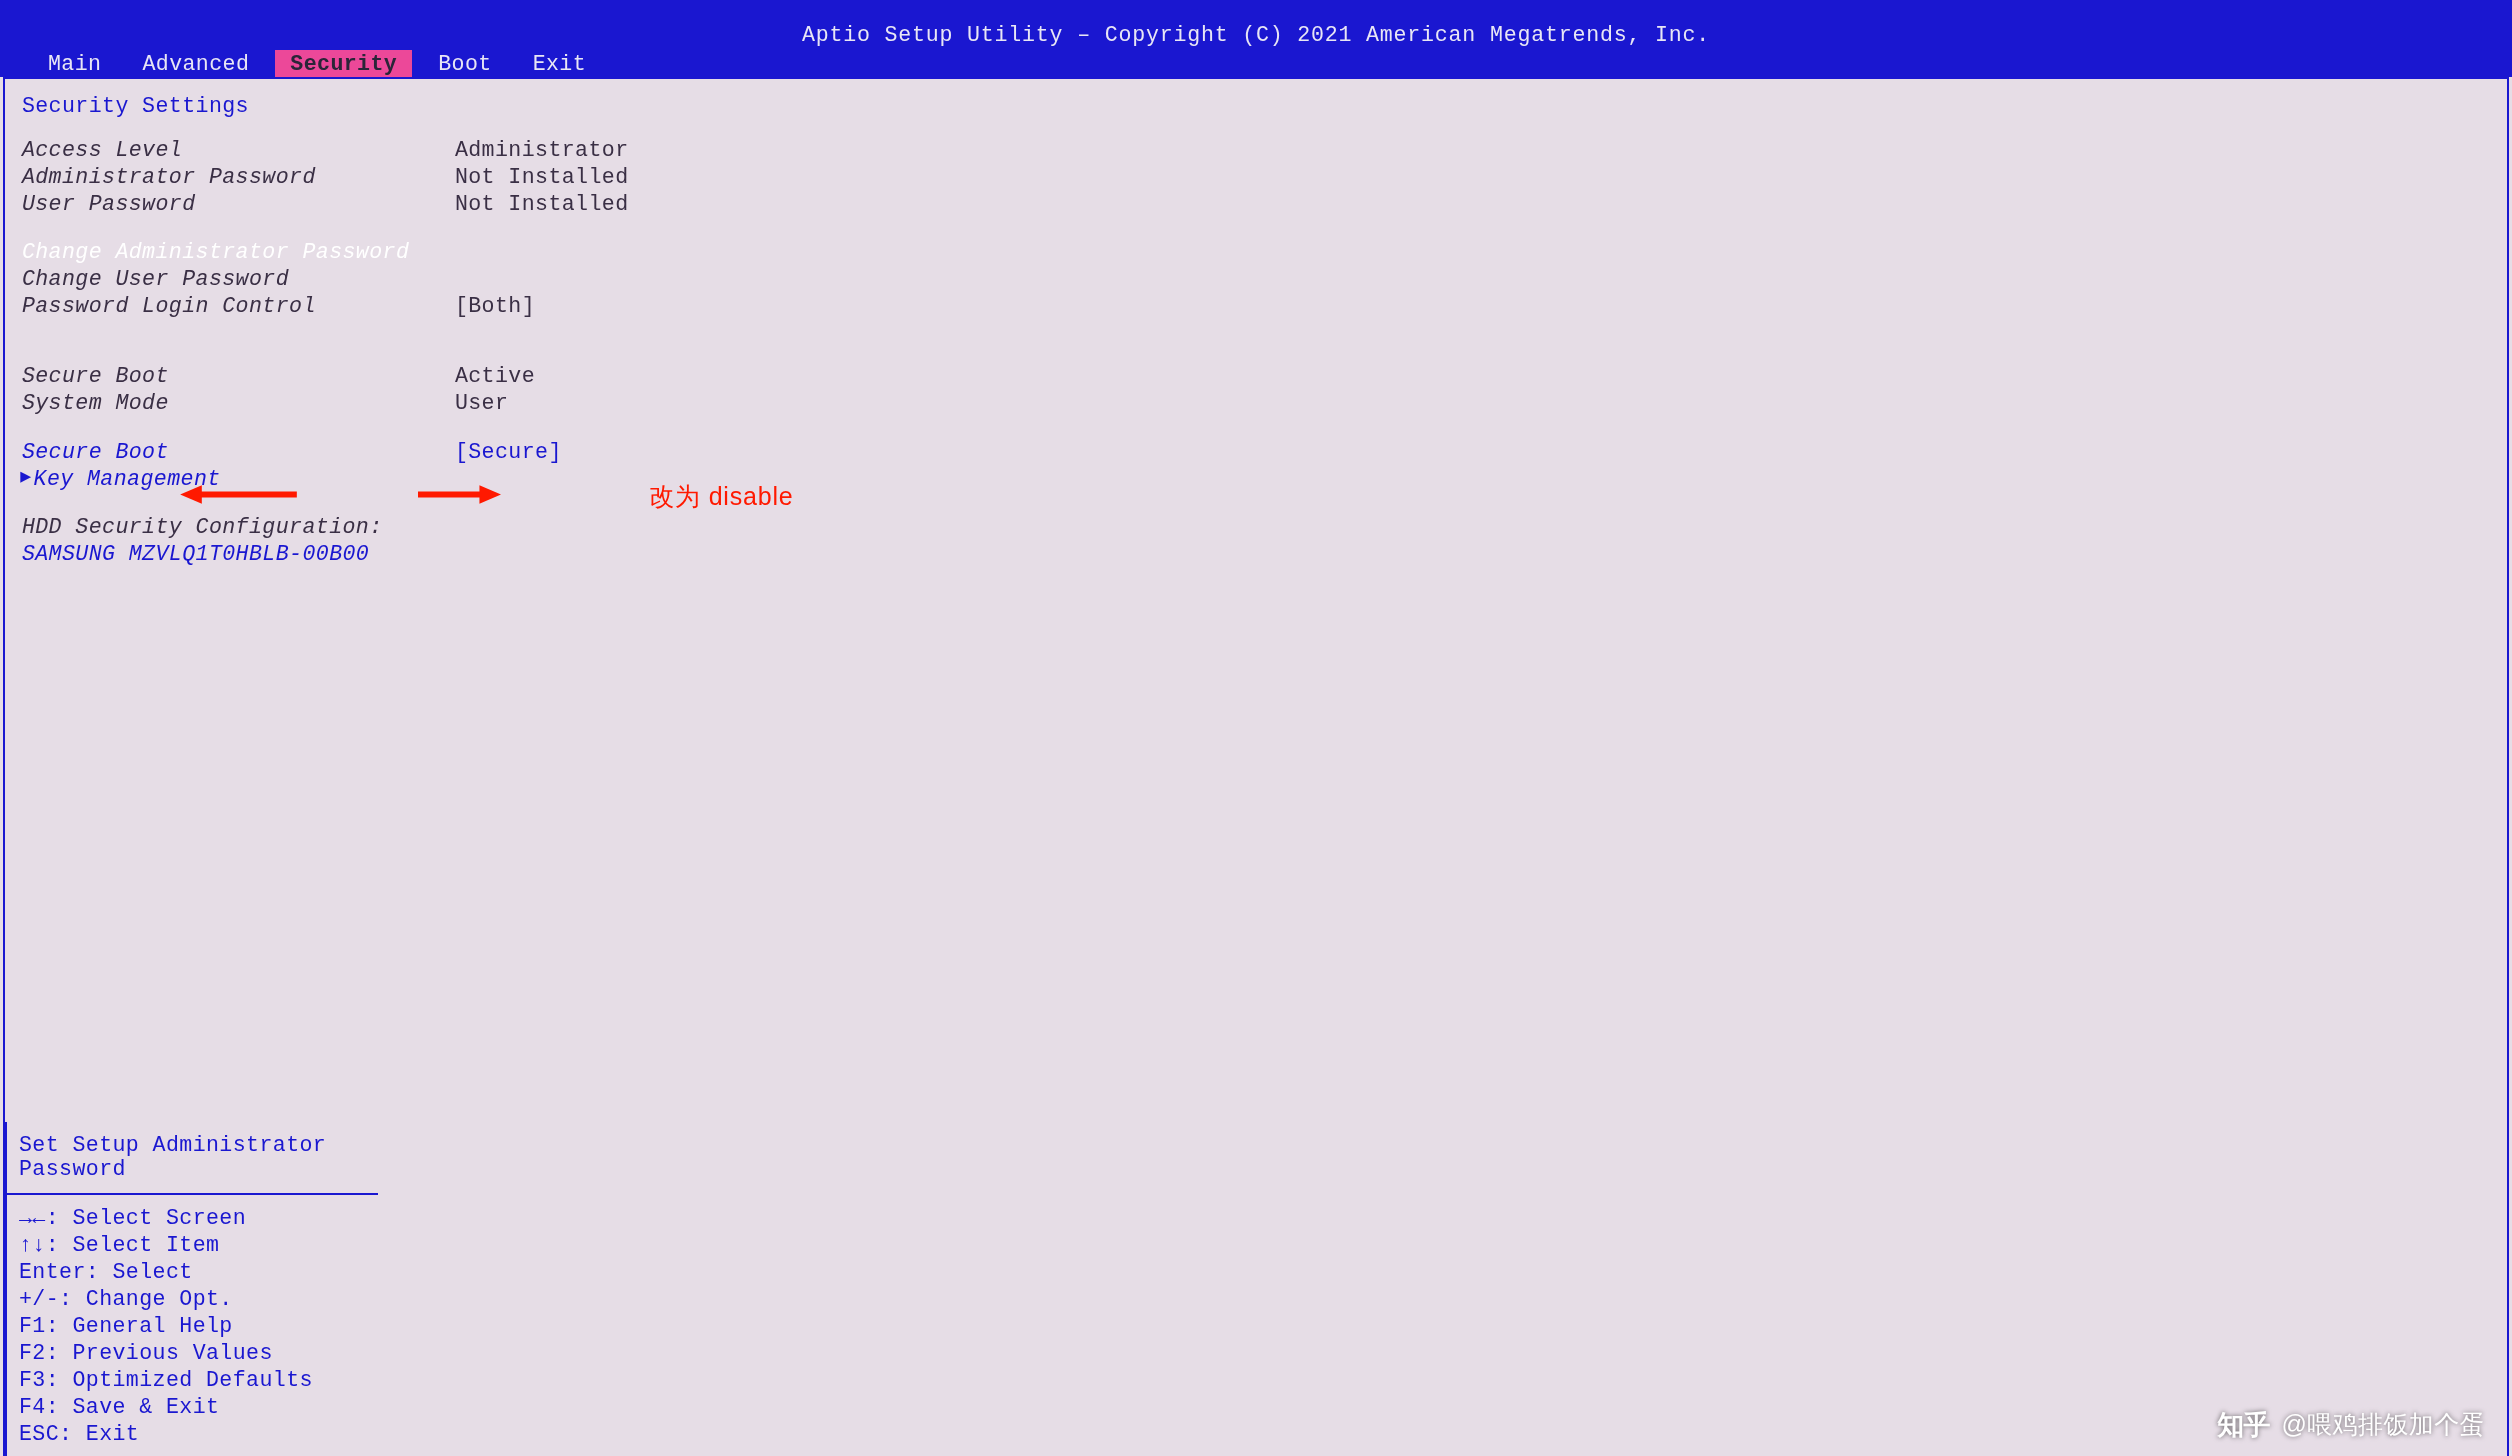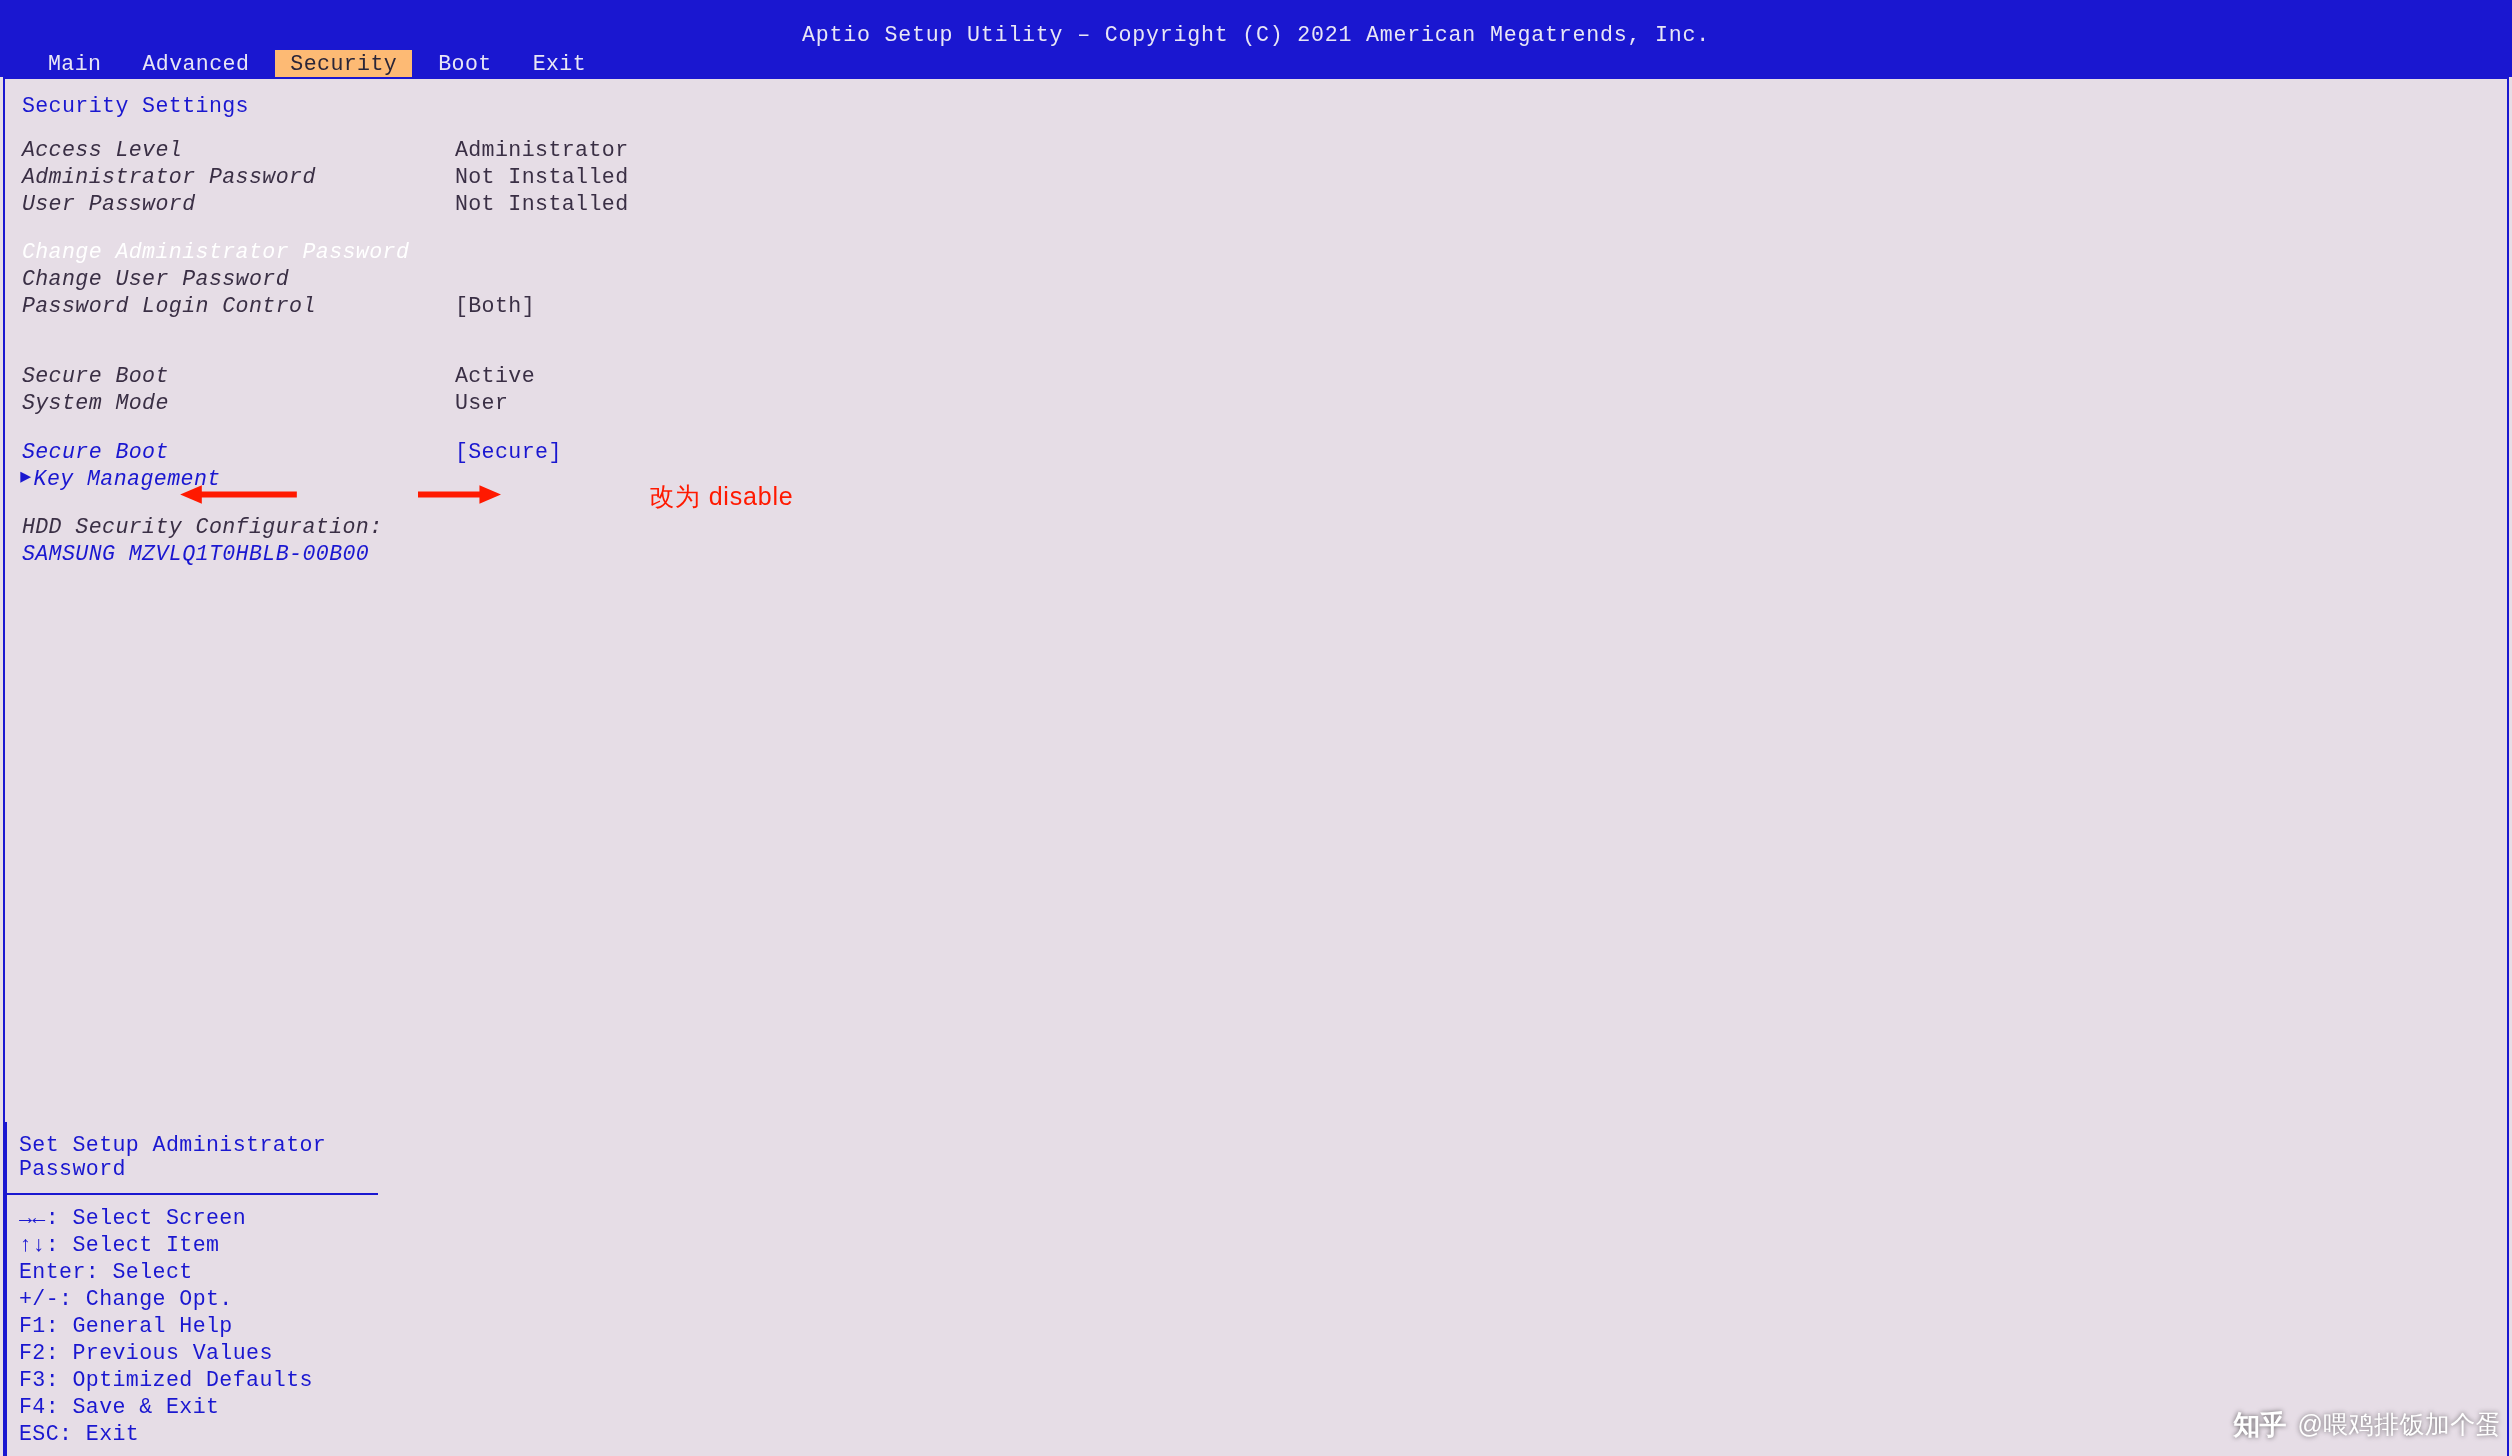--- a/index.html
+++ b/index.html
@@ -30,22 +30,23 @@
     display: flex;
     gap: 11px;
     padding: 0 13.3px 0 33px;
   }
   .tab {
     padding: 1.7px 15px;
     color: #e8e6f5;
     cursor: pointer;
   }
   .tab.active {
-    background: #fdba74;
+    background: #ec4899;
     color: #2a2538;
+    font-weight: bold;
   }
 
   
   .frame {
     border: 2.5px solid #1a17d0;
     margin: 0 3.3px 3.3px 3.3px;
     height: calc(100% - 67px);
     display: flex;
     background: #e6dde6;
     position: relative;
@@ -115,21 +116,21 @@
     position: absolute;
     color: #ff1900;
     font-family: -apple-system, "Segoe UI", "PingFang SC", "Microsoft YaHei", sans-serif;
     font-size: 25px;
     letter-spacing: 0.8px;
     pointer-events: none;
   }
 
   .watermark {
     position: absolute;
-    right: 11px;
+    right: 27px;
     bottom: 13.3px;
     color: #ffffff;
     font-family: -apple-system, "Segoe UI", "PingFang SC", "Microsoft YaHei", sans-serif;
     font-size: 25px;
     text-shadow: 0 0 5px rgba(0,0,0,0.6);
     display: flex;
     align-items: center;
     gap: 11.7px;
     pointer-events: none;
   }

